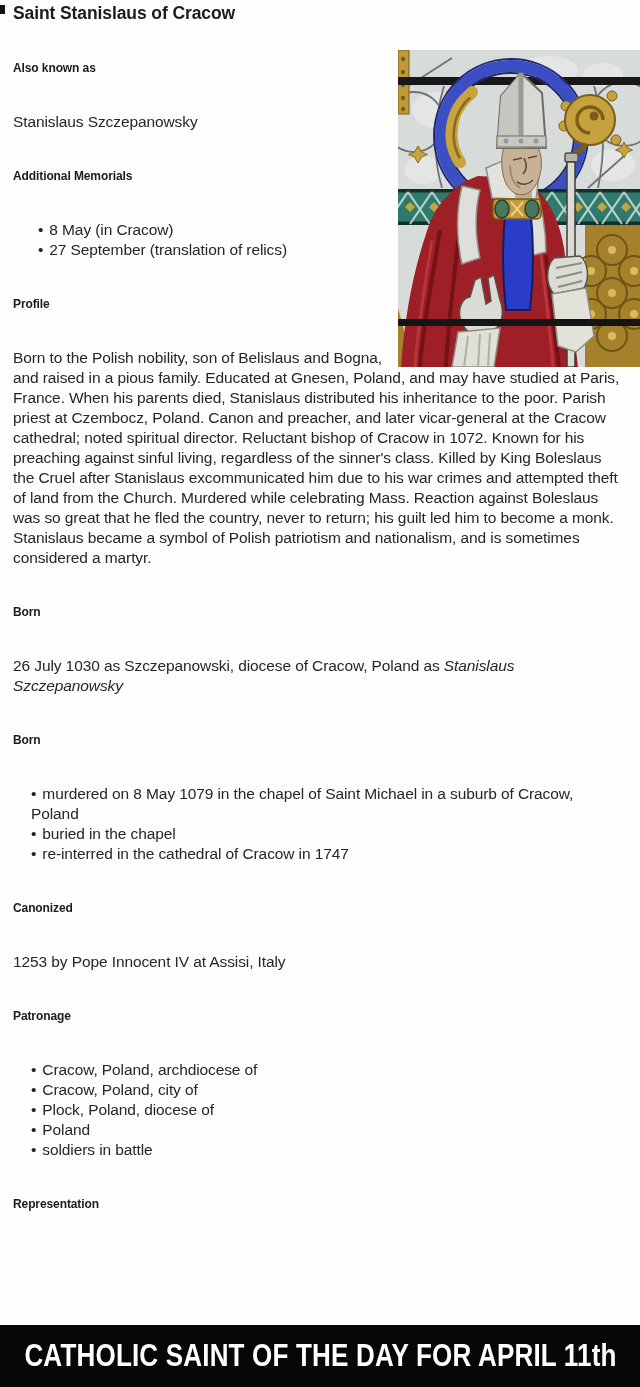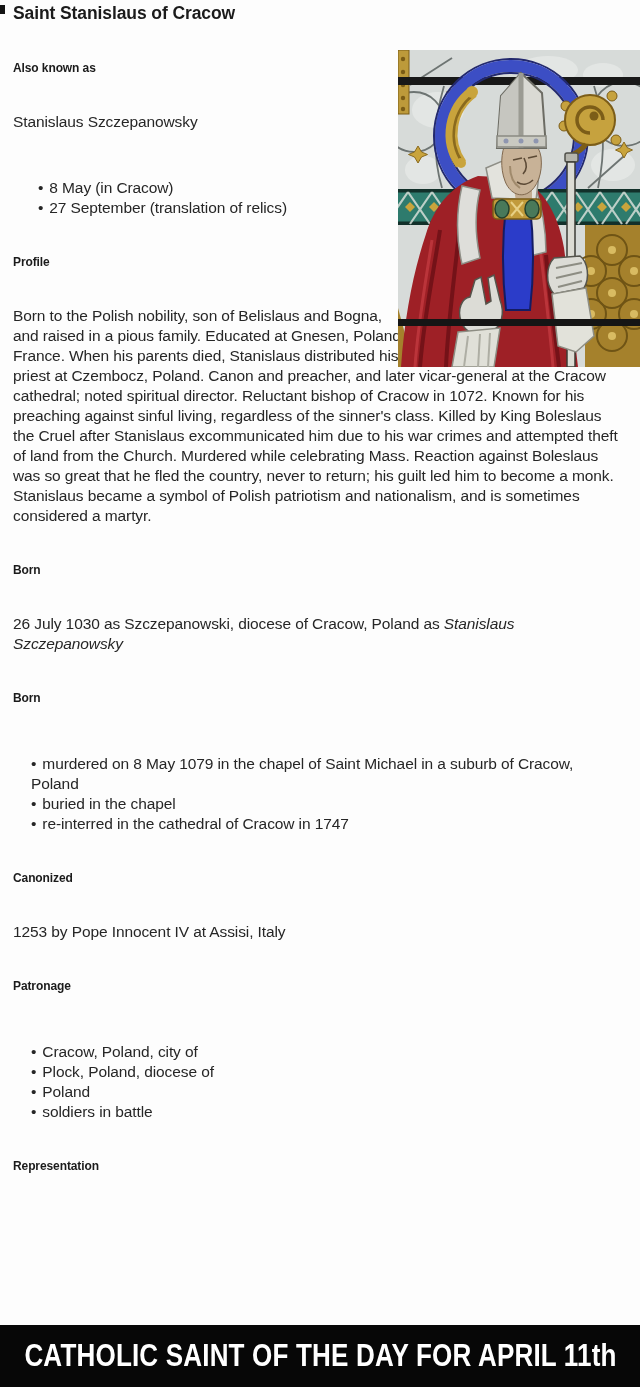--- a/index.html
+++ b/index.html
@@ -3,21 +3,21 @@
 <meta charset="utf-8">
 <style>
   html,body{margin:0;padding:0;}
   body{width:640px;height:1387px;background:#fdfdfd;font-family:"Liberation Sans",sans-serif;}
   .page{position:relative;width:640px;height:1387px;overflow:hidden;background:#fdfdfd;color:#262626;}
   .edge-mark{position:absolute;left:0;top:5px;width:5px;height:9px;background:#141414;}
   .content{padding:2px 15px 0 13px;font-size:15.5px;line-height:20px;letter-spacing:-0.1px;}
   h1{font-size:17.5px;line-height:22px;margin:0;font-weight:700;color:#1b1b1b;}
   h2{font-size:12px;line-height:20px;margin:34px 0 0 0;font-weight:700;color:#1b1b1b;}
   .content p{margin:34px 0 0 0;}
-  .list{margin:46px 0 0 0;}
+  .list{margin:34px 0 0 0;}
   .ind1{margin-left:25px;}
   .ind2{margin-left:18px;}
   .para{margin-left:17px;}
   .blt{margin-right:6px;}
   .prewrap{white-space:pre-wrap;}
   .wrapspacer{float:right;width:227px;height:16px;}
   .portrait{position:absolute;left:398px;top:50px;width:242px;height:317px;margin:0;}
   .portrait svg{display:block;width:100%;height:100%;}
   .banner{position:absolute;left:0;right:0;bottom:0;height:62px;background:#070707;display:flex;align-items:center;justify-content:center;}
   .banner-text{color:#ffffff;font-weight:700;font-size:31px;white-space:nowrap;transform:scaleX(0.84);letter-spacing:0.2px;}
@@ -27,20 +27,21 @@
 
 <div class="page">
   <div class="edge-mark"></div>
 
   <main class="content">
     <h1>Saint Stanislaus of Cracow</h1>
 
     <h2>Also known as</h2>
     <p class="ind1">Stanislaus Szczepanowsky</p>
 
+    <h2>Additional Memorials</h2>
     <div class="list ind1">
       <div class="li"><span class="blt">•</span><span>8 May (in Cracow)</span></div>
       <div class="li"><span class="blt">•</span><span>27 September (translation of relics)</span></div>
     </div>
 
     <h2>Profile</h2>
     <p class="para"><span class="wrapspacer"></span><span>Born to the Polish nobility, son of Belislaus and Bogna, and raised in a pious family. Educated at Gnesen, Poland, and may have studied at Paris, France. When his parents died, Stanislaus distributed his inheritance to the poor. Parish priest at Czembocz, Poland. Canon and preacher, and later vicar-general at the Cracow cathedral; noted spiritual director. Reluctant bishop of Cracow in 1072. Known for his preaching against sinful living, regardless of the sinner's class. Killed by King Boleslaus the Cruel after Stanislaus excommunicated him due to his war crimes and attempted theft of land from the Church. Murdered while celebrating Mass. Reaction against Boleslaus was so great that he fled the country, never to return; his guilt led him to become a monk. Stanislaus became a symbol of Polish patriotism and nationalism, and is sometimes considered a martyr.</span></p>
 
     <h2>Born</h2>
     <p class="ind2 prewrap"><span>26 July 1030 as Szczepanowski, diocese of Cracow, Poland as </span><i>Stanislaus Szczepanowsky</i></p>
@@ -50,20 +51,21 @@
       <div class="li"><span class="blt">•</span><span>murdered on 8 May 1079 in the chapel of Saint Michael in a suburb of Cracow, Poland</span></div>
       <div class="li"><span class="blt">•</span><span>buried in the chapel</span></div>
       <div class="li"><span class="blt">•</span><span>re-interred in the cathedral of Cracow in 1747</span></div>
     </div>
 
     <h2>Canonized</h2>
     <p class="ind2">1253 by Pope Innocent IV at Assisi, Italy</p>
 
     <h2>Patronage</h2>
     <div class="list ind2">
+      <div class="li"><span class="blt">•</span><span>Cracow, Poland, archdiocese of</span></div>
       <div class="li"><span class="blt">•</span><span>Cracow, Poland, city of</span></div>
       <div class="li"><span class="blt">•</span><span>Plock, Poland, diocese of</span></div>
       <div class="li"><span class="blt">•</span><span>Poland</span></div>
       <div class="li"><span class="blt">•</span><span>soldiers in battle</span></div>
     </div>
 
     <h2>Representation</h2>
   </main>
 
   <figure class="portrait" aria-label="stained-glass-window-of-saint-stanislaus-bishop">

